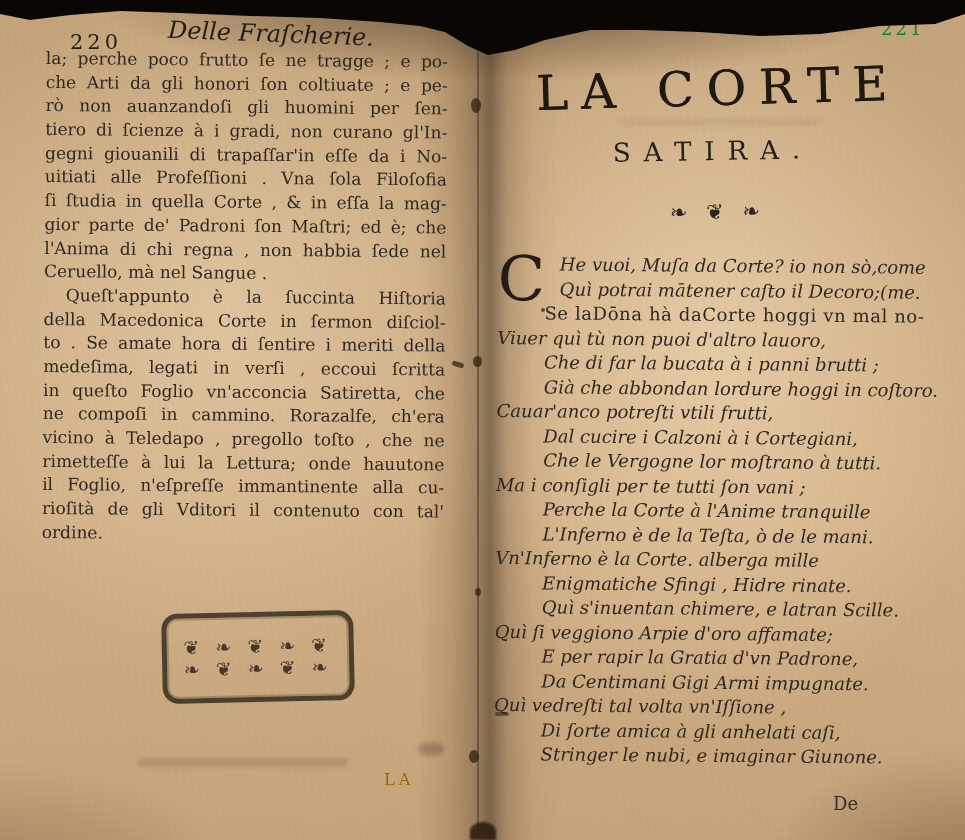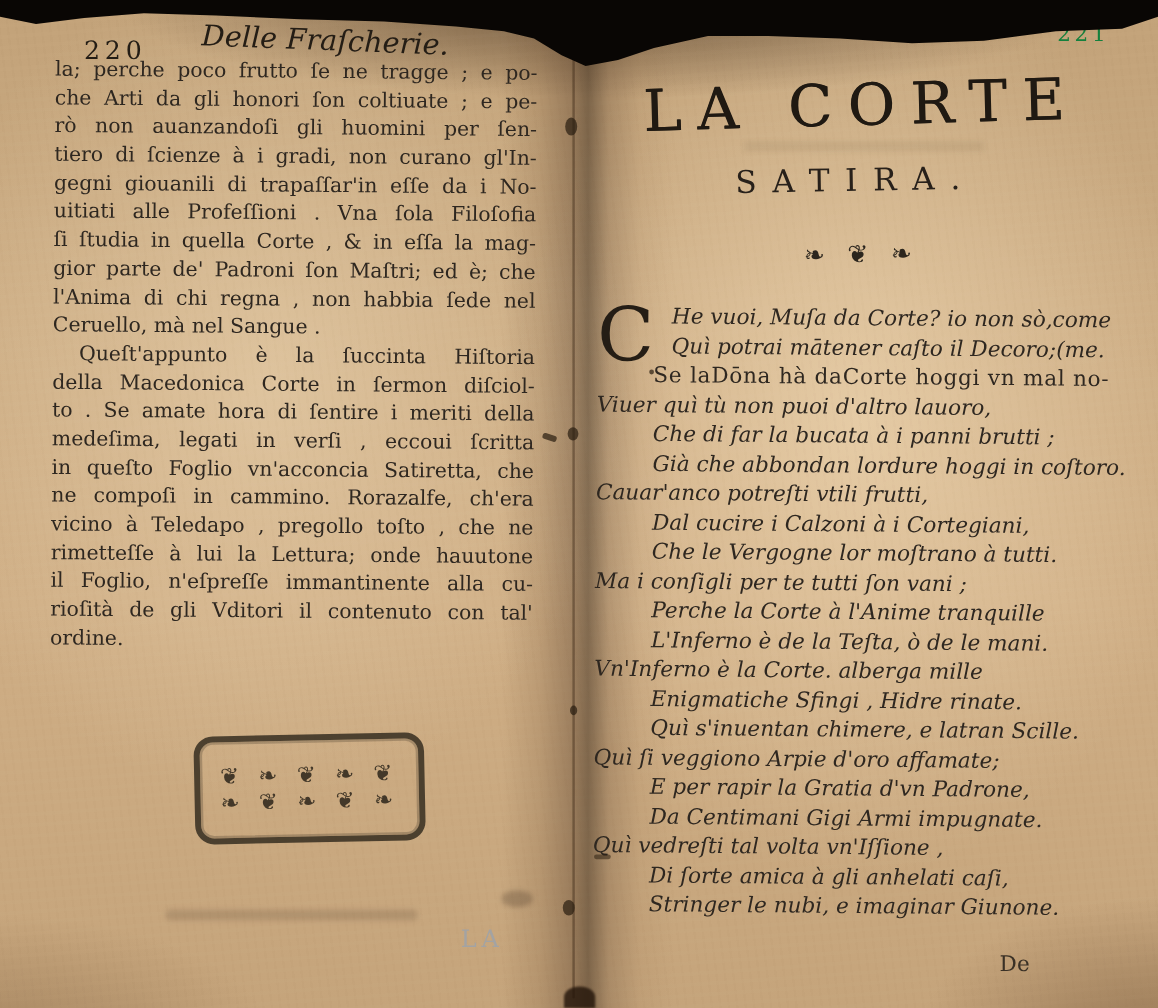--- a/index.html
+++ b/index.html
@@ -65,21 +65,21 @@
   .line.pindent{text-indent:22px;}
   .ornament-block{
     position:absolute;left:162px;top:612px;width:182px;height:80px;
     border:5px solid rgba(48,40,28,.82);border-radius:16px;transform:rotate(-1.2deg);
     box-shadow:inset 0 0 0 2px rgba(48,40,28,.25);
     display:flex;flex-direction:column;justify-content:center;align-items:center;
     color:rgba(48,40,28,.88);font-family:"DejaVu Sans",sans-serif;
   }
   .ornament-row{font-size:19px;letter-spacing:5px;line-height:22px;white-space:nowrap;}
   .catchword-left{
-    position:absolute;left:384px;top:770px;font-size:20px;letter-spacing:4px;color:#a3a3a3;
+    position:absolute;left:384px;top:770px;font-size:16px;letter-spacing:4px;color:#a16207;
   }
 
   
   .folio-right{position:absolute;left:393px;top:18px;font-size:18px;letter-spacing:3px;color:#15803d;}
   .main-title{
     position:absolute;left:18px;top:60px;width:424px;text-align:center;
     font-size:48px;letter-spacing:13px;color:#1f1912;transform:rotate(-1.6deg);
     text-shadow:.5px 0 0 #1f1912;white-space:nowrap;
   }
   .sub-title{

